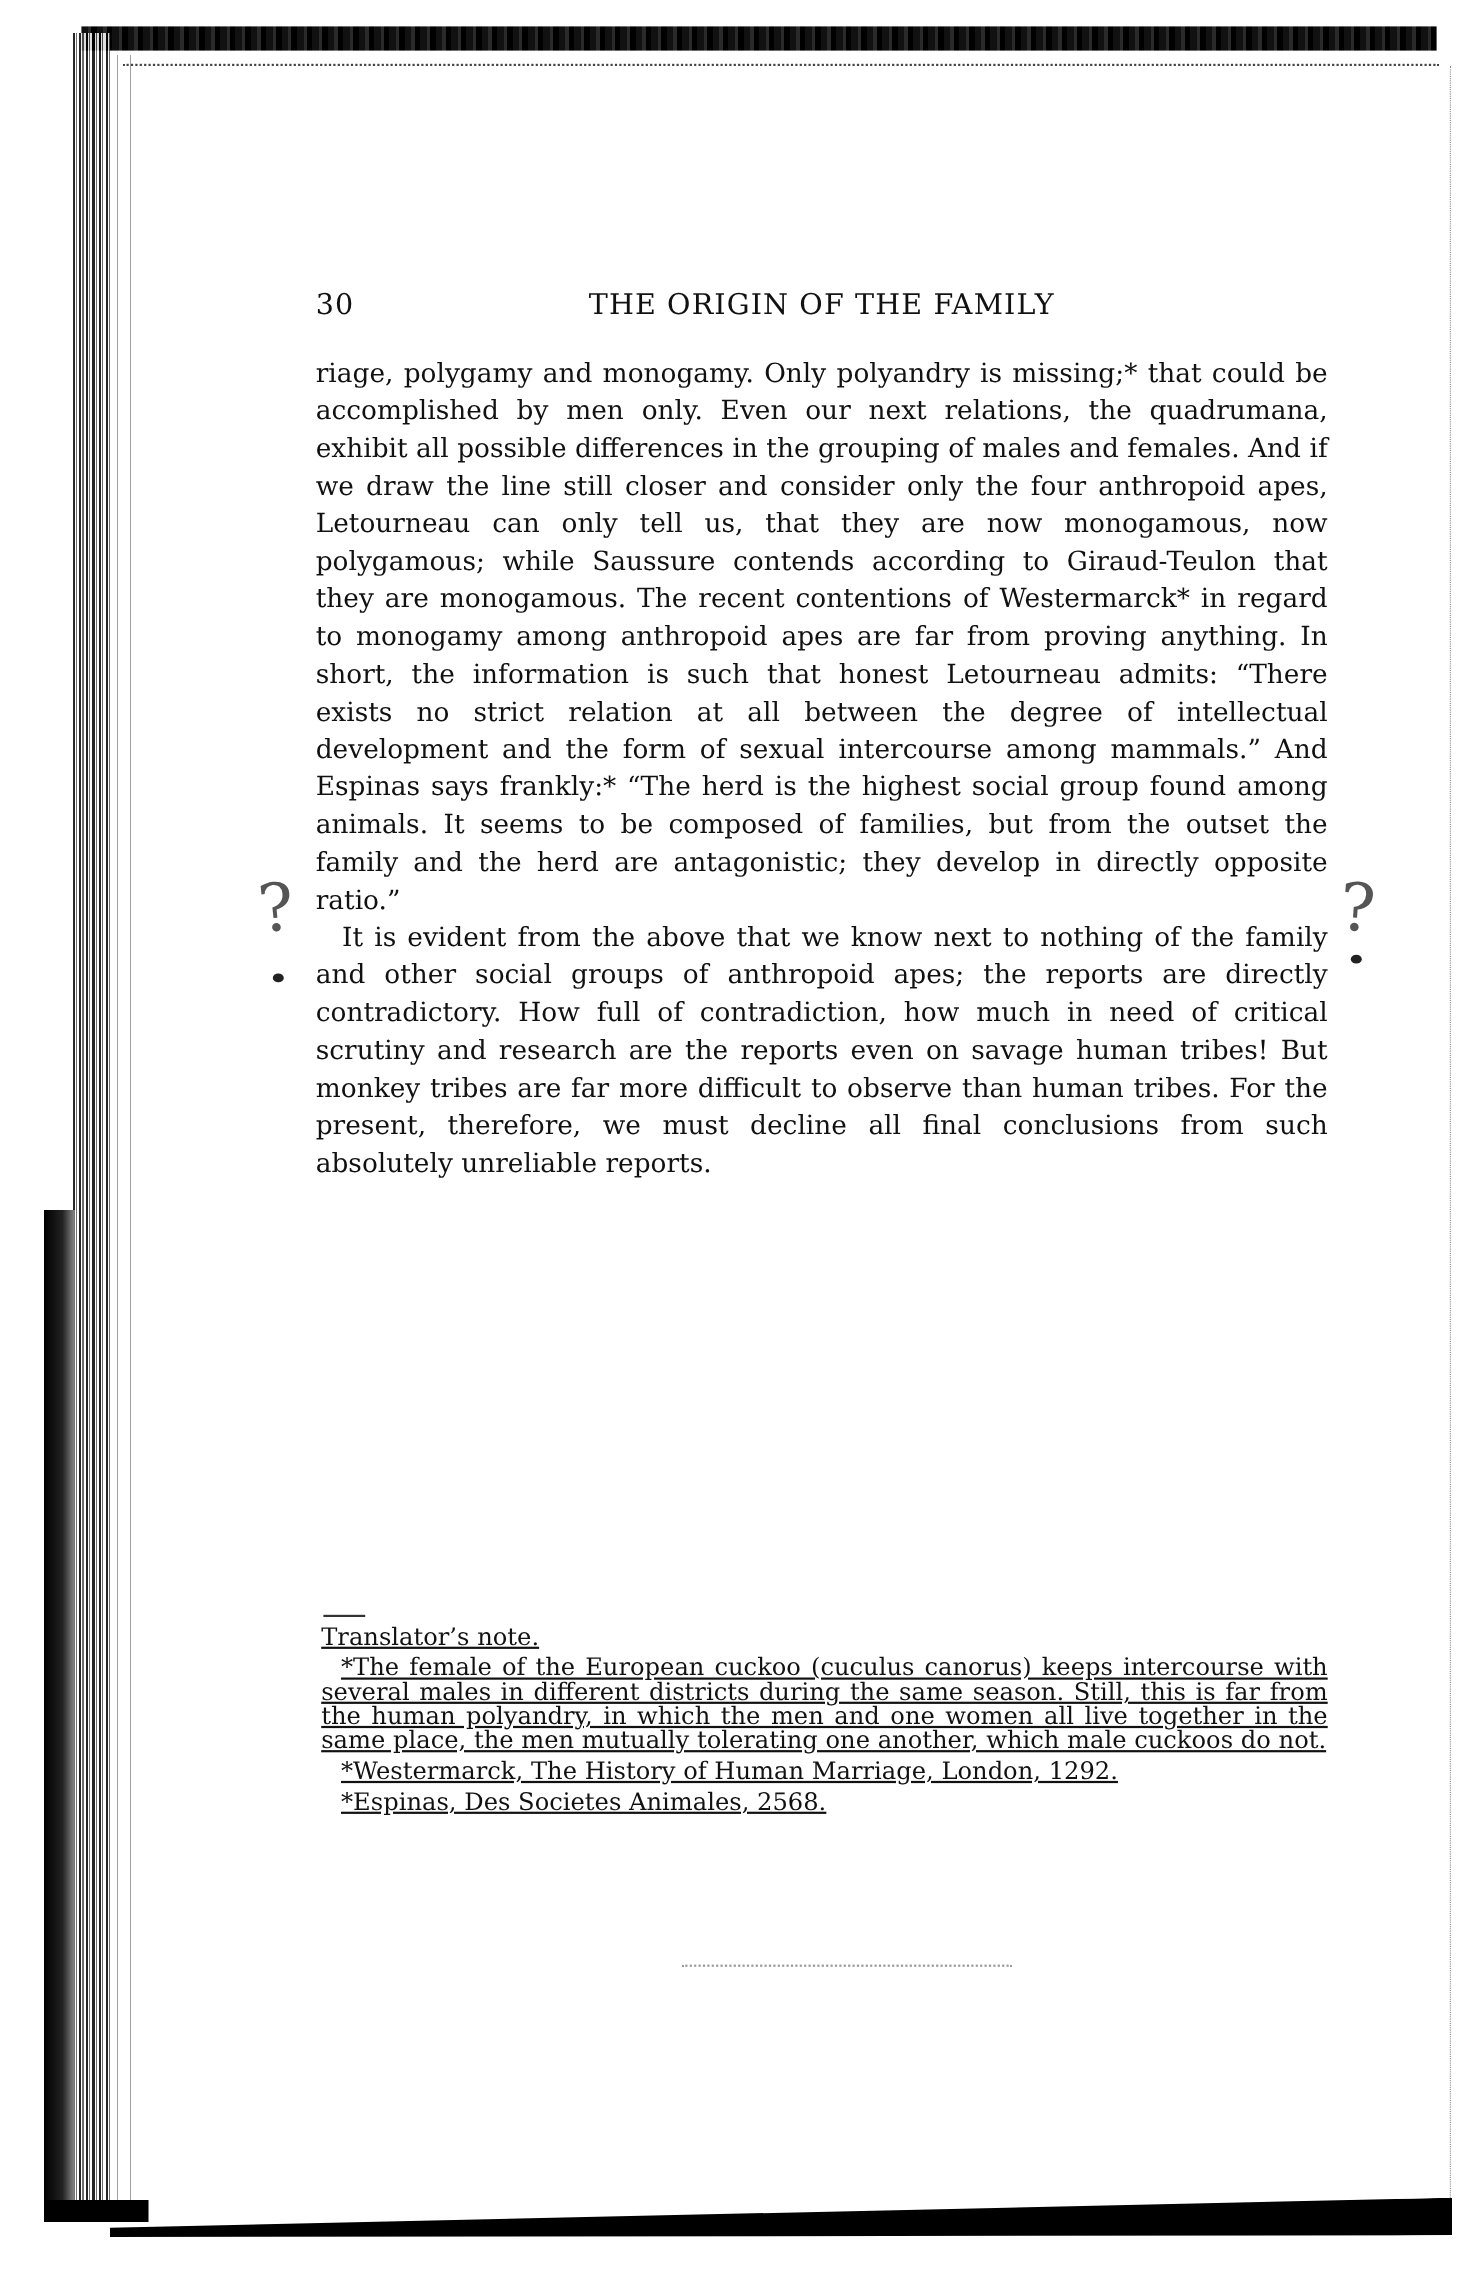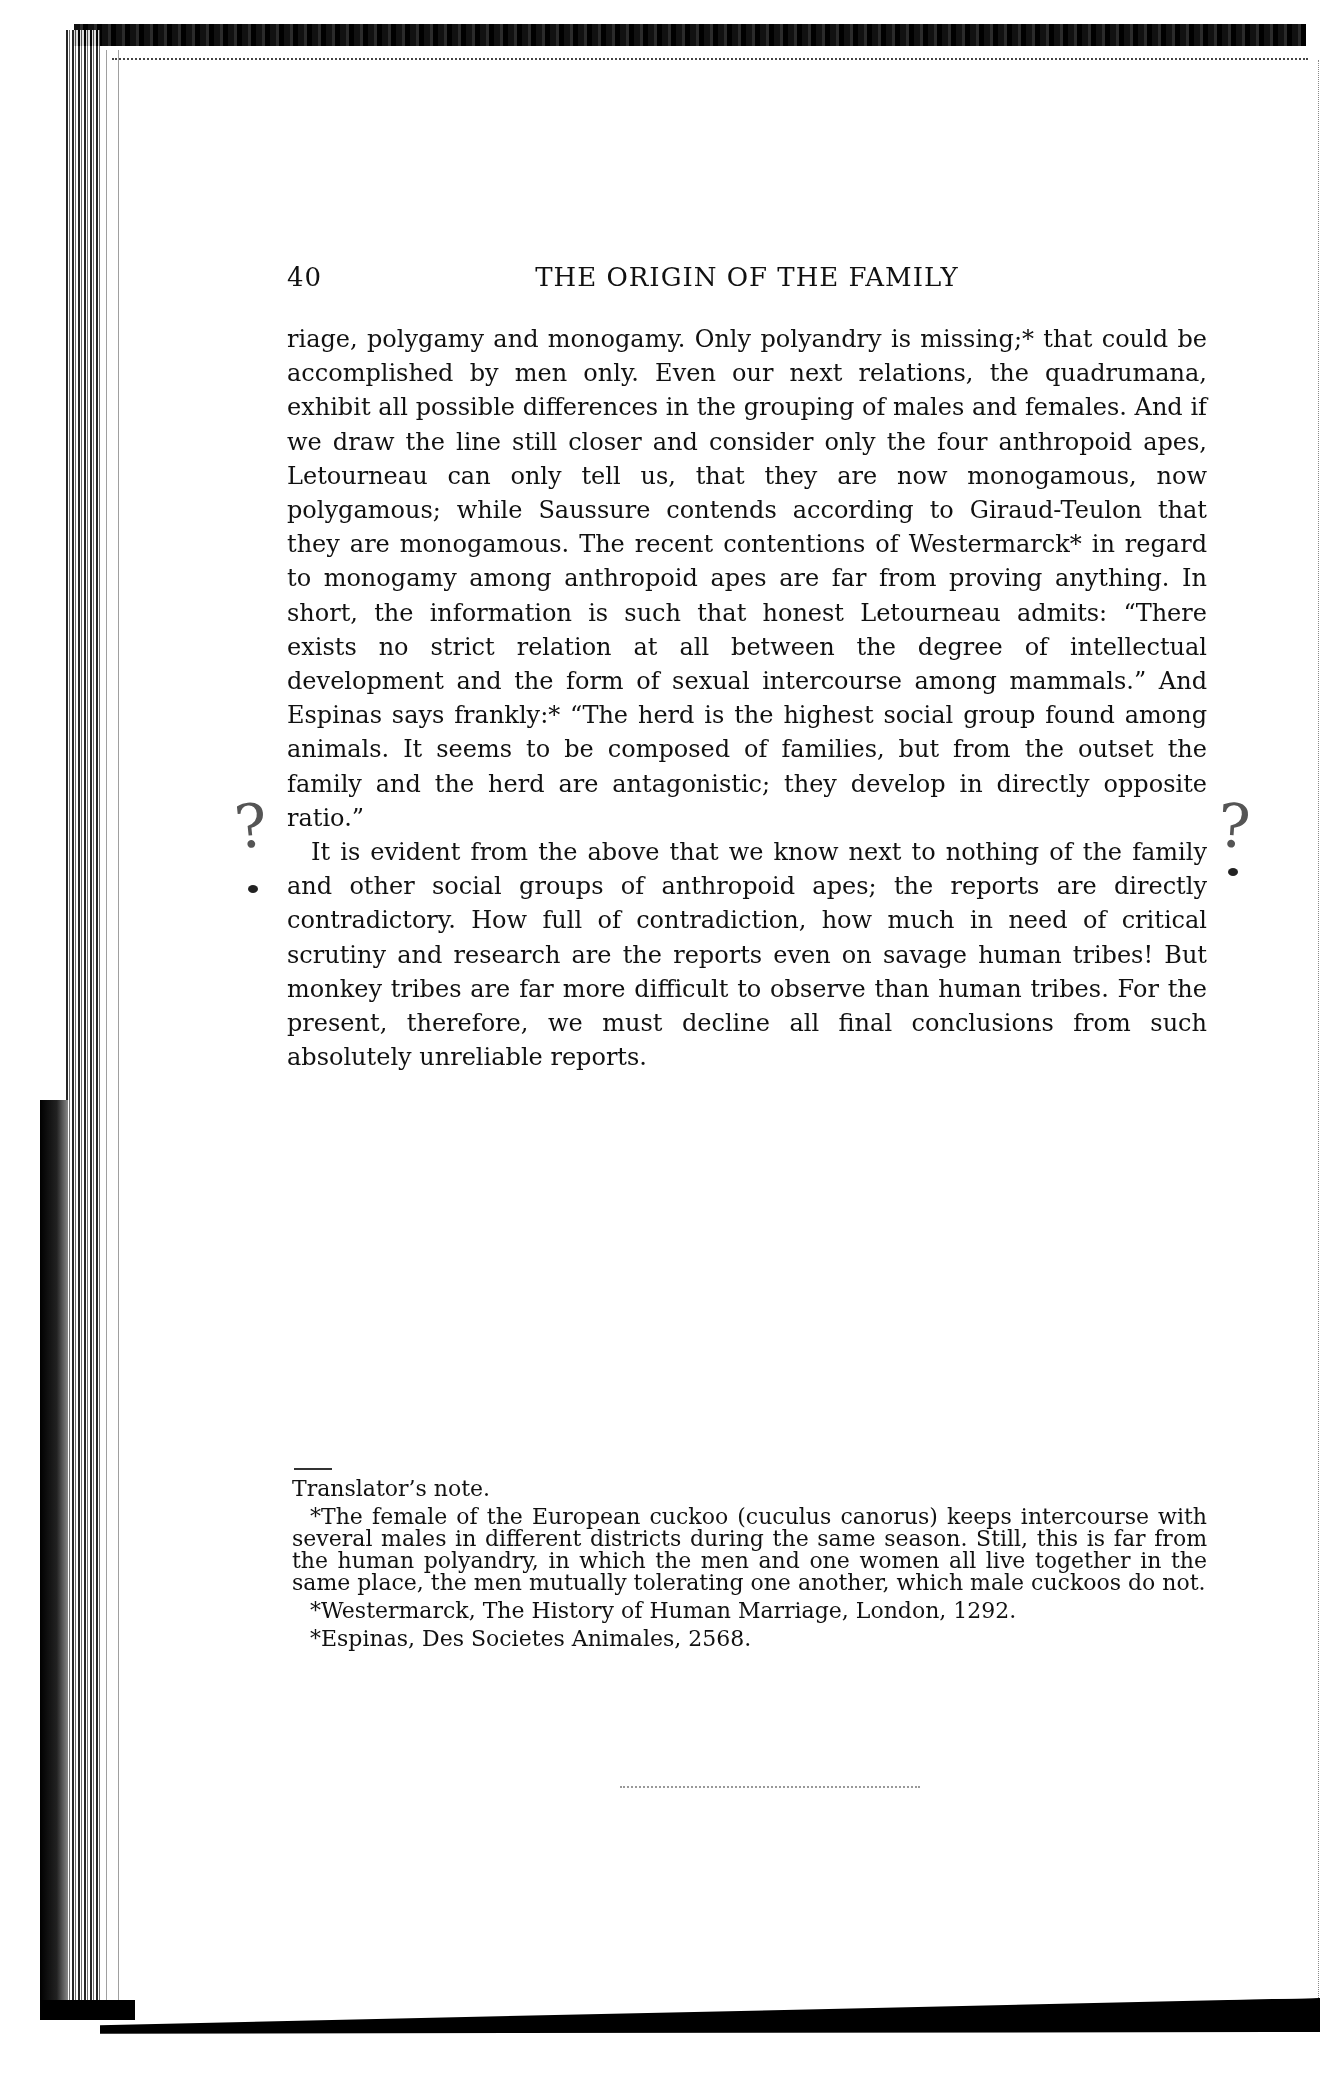--- a/index.html
+++ b/index.html
@@ -55,21 +55,21 @@
   }
   .body-text p { margin:0; }
   .body-text p.indent { text-indent:24px; }
 
   .footnote-rule { position:absolute; left:294px; top:1468px; width:38px; height:2px; background:#333; }
 
   .footnotes {
     position:absolute; left:292px; top:1478px; width:915px;
     font-size:22px; line-height:22px; text-align:justify;
   }
-  .footnotes p { margin:0 0 6px 0; }
+  .footnotes p { margin:0 0 6px 0;text-decoration:underline; }
   .footnotes p.fn { text-indent:18px; }
 
   .dotted-trail { position:absolute; left:620px; top:1786px; width:300px; height:1px; border-top:2px dotted #999; }
 
   .margin-mark {
     position:absolute; font-size:60px; color:#555; font-family:"DejaVu Serif", serif; line-height:60px;
   }
   .mark-left { left:235px; top:796px; transform:rotate(-6deg); }
   .mark-right { left:1218px; top:796px; transform:rotate(4deg); }
   .mark-dot { position:absolute; width:10px; height:8px; background:#222; border-radius:50%; }
@@ -82,21 +82,21 @@
 <div class="top-bar"></div>
 <div class="top-bar-inner"></div>
 <div class="spine"></div>
 <div class="spine-lines"></div>
 <div class="spine-solid"></div>
 <div class="right-edge"></div>
 <div class="bottom-corner"></div>
 <div class="bottom-bar"></div>
 
 <div class="header">
-  <span class="page-number">40</span>
+  <span class="page-number">30</span>
   <span class="running-head">THE ORIGIN OF THE FAMILY</span>
 </div>
 
 <div class="body-text">
   <p>riage, polygamy and monogamy. Only polyandry is missing;* that could be accomplished by men only. Even our next relations, the quadrumana, exhibit all possible differences in the grouping of males and females. And if we draw the line still closer and consider only the four anthropoid apes, Letourneau can only tell us, that they are now monogamous, now polygamous; while Saussure contends according to Giraud-Teulon that they are monogamous. The recent contentions of Westermarck* in regard to monogamy among anthropoid apes are far from proving anything. In short, the information is such that honest Letourneau admits: “There exists no strict relation at all between the degree of intellectual development and the form of sexual intercourse among mammals.” And Espinas says frankly:* “The herd is the highest social group found among animals. It seems to be composed of families, but from the outset the family and the herd are antagonistic; they develop in directly opposite ratio.”</p>
   <p class="indent">It is evident from the above that we know next to nothing of the family and other social groups of anthropoid apes; the reports are directly contradictory. How full of contradiction, how much in need of critical scrutiny and research are the reports even on savage human tribes! But monkey tribes are far more difficult to observe than human tribes. For the present, therefore, we must decline all final conclusions from such absolutely unreliable reports.</p>
 </div>
 
 <div class="margin-mark mark-left">?</div>
 <div class="mark-dot dot-left"></div>

